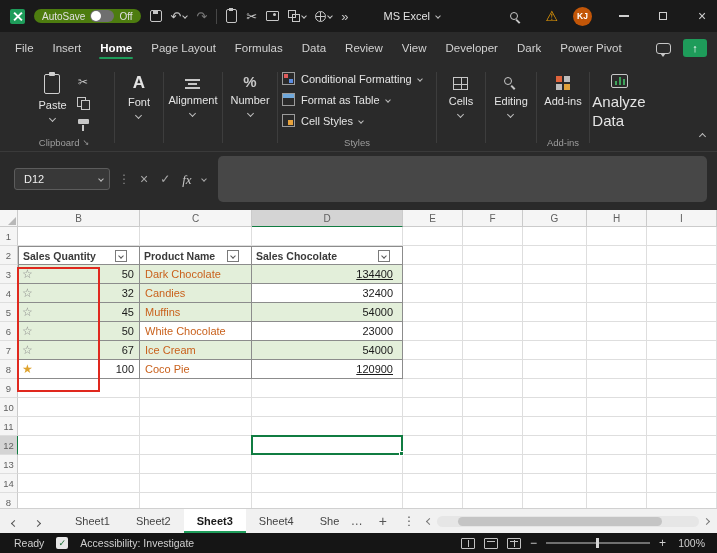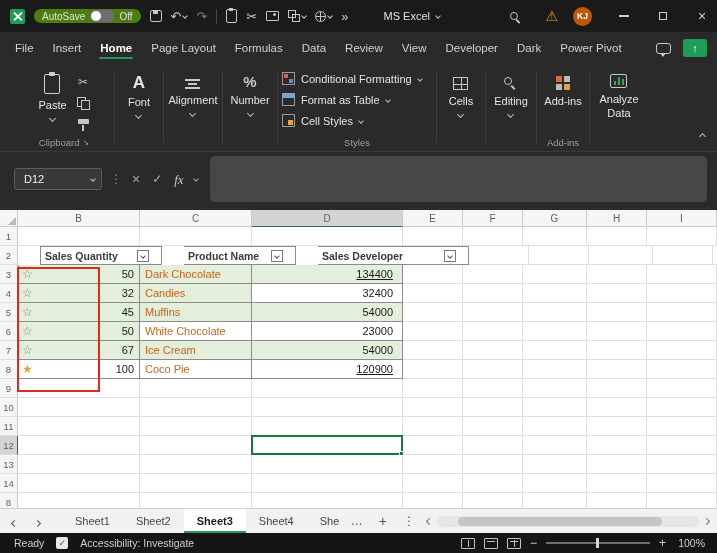--- a/index.html
+++ b/index.html
@@ -90,26 +90,26 @@
   .cellsicon i.v{position:absolute;top:0;bottom:0;left:7px;width:1px;background:#c7c7c7;}
   .magicon{width:13px;height:13px;position:relative;}
   .magicon i.c{position:absolute;left:0;top:0;width:8px;height:8px;border:1.5px solid #c7c7c7;border-radius:50%;}
   .magicon i.h{position:absolute;left:8px;top:8px;width:1.8px;height:5px;background:#c7c7c7;transform:rotate(-45deg);}
   .addinicon{width:14px;height:14px;display:grid;grid-template-columns:6px 6px;grid-template-rows:6px 6px;gap:2px;}
   .addinicon i{display:block;}
   .ai1{background:#e0643c;} .ai2{background:#bdbdbd;} .ai3{background:#bdbdbd;} .ai4{background:#e0a23c;}
   .anicon{width:17px;height:14px;border:1.4px solid #c7c7c7;border-radius:2px;position:relative;}
   .anicon i{position:absolute;bottom:2px;width:2px;background:#3fa45b;}
   .anicon i.b1{left:3px;height:4px;} .anicon i.b2{left:7px;height:8px;} .anicon i.b3{left:11px;height:6px;}
-  .twoline{font-size:11px;line-height:1.25;text-align:center;}
+  .twoline{font-size:15px;line-height:1.25;text-align:left;}
   .collapsebtn{position:absolute;right:12px;bottom:8px;color:#bdbdbd;}
 
   
   .fbar{height:58px;background:#2a2a2a;display:flex;align-items:center;padding:0 10px 4px 14px;gap:8px;flex:none;}
-  .namebox{width:88px;height:22px;background:#383838;border:1px solid #5c5c5c;border-radius:3px;color:#f0f0f0;font-size:11px;display:flex;align-items:center;padding:0 6px 0 9px;gap:6px;}
+  .namebox{width:96px;height:22px;background:#383838;border:1px solid #5c5c5c;border-radius:3px;color:#f0f0f0;font-size:11px;display:flex;align-items:center;padding:0 6px 0 9px;gap:6px;}
   .namebox .chev{margin-left:auto;color:#bdbdbd;}
   .fdots{color:#8a8a8a;font-size:12px;}
   .fbtn{color:#a8a8a8;font-size:12px;line-height:1;padding:0 2px;}
   .fxlbl{font-family:"Liberation Serif",serif;font-style:italic;font-size:13px;color:#c7c7c7;}
   .finput{flex:1;height:46px;background:#474747;border-radius:5px;margin-left:4px;color:#e8e8e8;font-size:11px;padding:4px 8px;}
 
   
   .sheet{height:298px;background:#fff;position:relative;overflow:hidden;flex:none;}
   .chrow{display:flex;height:17px;}
   .corner{width:18px;background:#f5f5f5;border-right:1px solid #cbcbcb;border-bottom:1px solid #cbcbcb;position:relative;flex:none;}
@@ -118,21 +118,21 @@
   .chc.hl{background:#d4d4d4;border-bottom:1.5px solid #107c41;}
   .cb{width:122px;} .cc{width:112px;} .cd{width:151px;} .ce{width:60px;} .cf{width:60px;} .cg{width:64px;} .chh{width:60px;} .ci{width:70px;flex:none;}
   .r{display:flex;height:19px;}
   .rh{width:18px;background:#f5f5f5;border-right:1px solid #cbcbcb;border-bottom:1px solid #dedede;font-size:9.5px;color:#5f5f5f;display:flex;align-items:center;justify-content:center;flex:none;}
   .rh.hl{background:#d4d4d4;border-right:1.5px solid #107c41;}
   .cell{border-right:1px solid #dedede;border-bottom:1px solid #dedede;font-size:11px;color:#1b1b1b;display:flex;align-items:center;flex:none;overflow:hidden;}
   .tbl{border-right:1px solid #8c8c8c;border-bottom:1px solid #8c8c8c;}
   .t-top{border-top:1px solid #8c8c8c;}
   .t-left{border-left:1px solid #8c8c8c;}
   .fill{background:#e3efda;}
-  .hdrcell{font-weight:bold;color:#3a3a3a;padding:0 12px 0 4px;font-size:10.5px;margin-left:22px;}
+  .hdrcell{font-weight:bold;color:#3a3a3a;padding:0 12px 0 4px;font-size:10.5px;}
   .filter{margin-left:auto;width:12px;height:12px;background:#fff;border:1px solid #7a7a7a;display:flex;align-items:center;justify-content:center;color:#555;flex:none;}
   .qty{justify-content:space-between;padding:0 5px 0 3px;}
   .star{font-size:12px;line-height:1;color:#8a8a8a;}
   .star.gold{color:#dfa32e;}
   .num{justify-content:flex-end;padding-right:9px;}
   .und{text-decoration:underline;}
   .prod{padding-left:5px;color:#c9611c;}
   .selbox{position:absolute;left:251px;top:225px;width:152px;height:20px;border:2px solid #107c41;}
   .fillhandle{position:absolute;right:-3px;bottom:-3px;width:5px;height:5px;background:#107c41;border:1px solid #fff;}
   .redbox{position:absolute;left:17px;top:57px;width:83px;height:125px;border:2.5px solid #e0281e;}
@@ -464,21 +464,21 @@
             <span class="chev sm"></span>
           </span>
       </div>
       <div class="cell cc tbl t-top hdrcell">
         <span>Product Name</span>
         <span class="filter">
             <span class="chev sm"></span>
           </span>
       </div>
       <div class="cell cd tbl t-top hdrcell">
-        <span>Sales Developer</span>
+        <span>Sales Chocolate</span>
         <span class="filter">
             <span class="chev sm"></span>
           </span>
       </div>
       <div class="cell ce"></div>
         <div class="cell cf"></div>
         <div class="cell cg"></div>
         <div class="cell chh"></div>
         <div class="cell ci"></div>
     </div>

